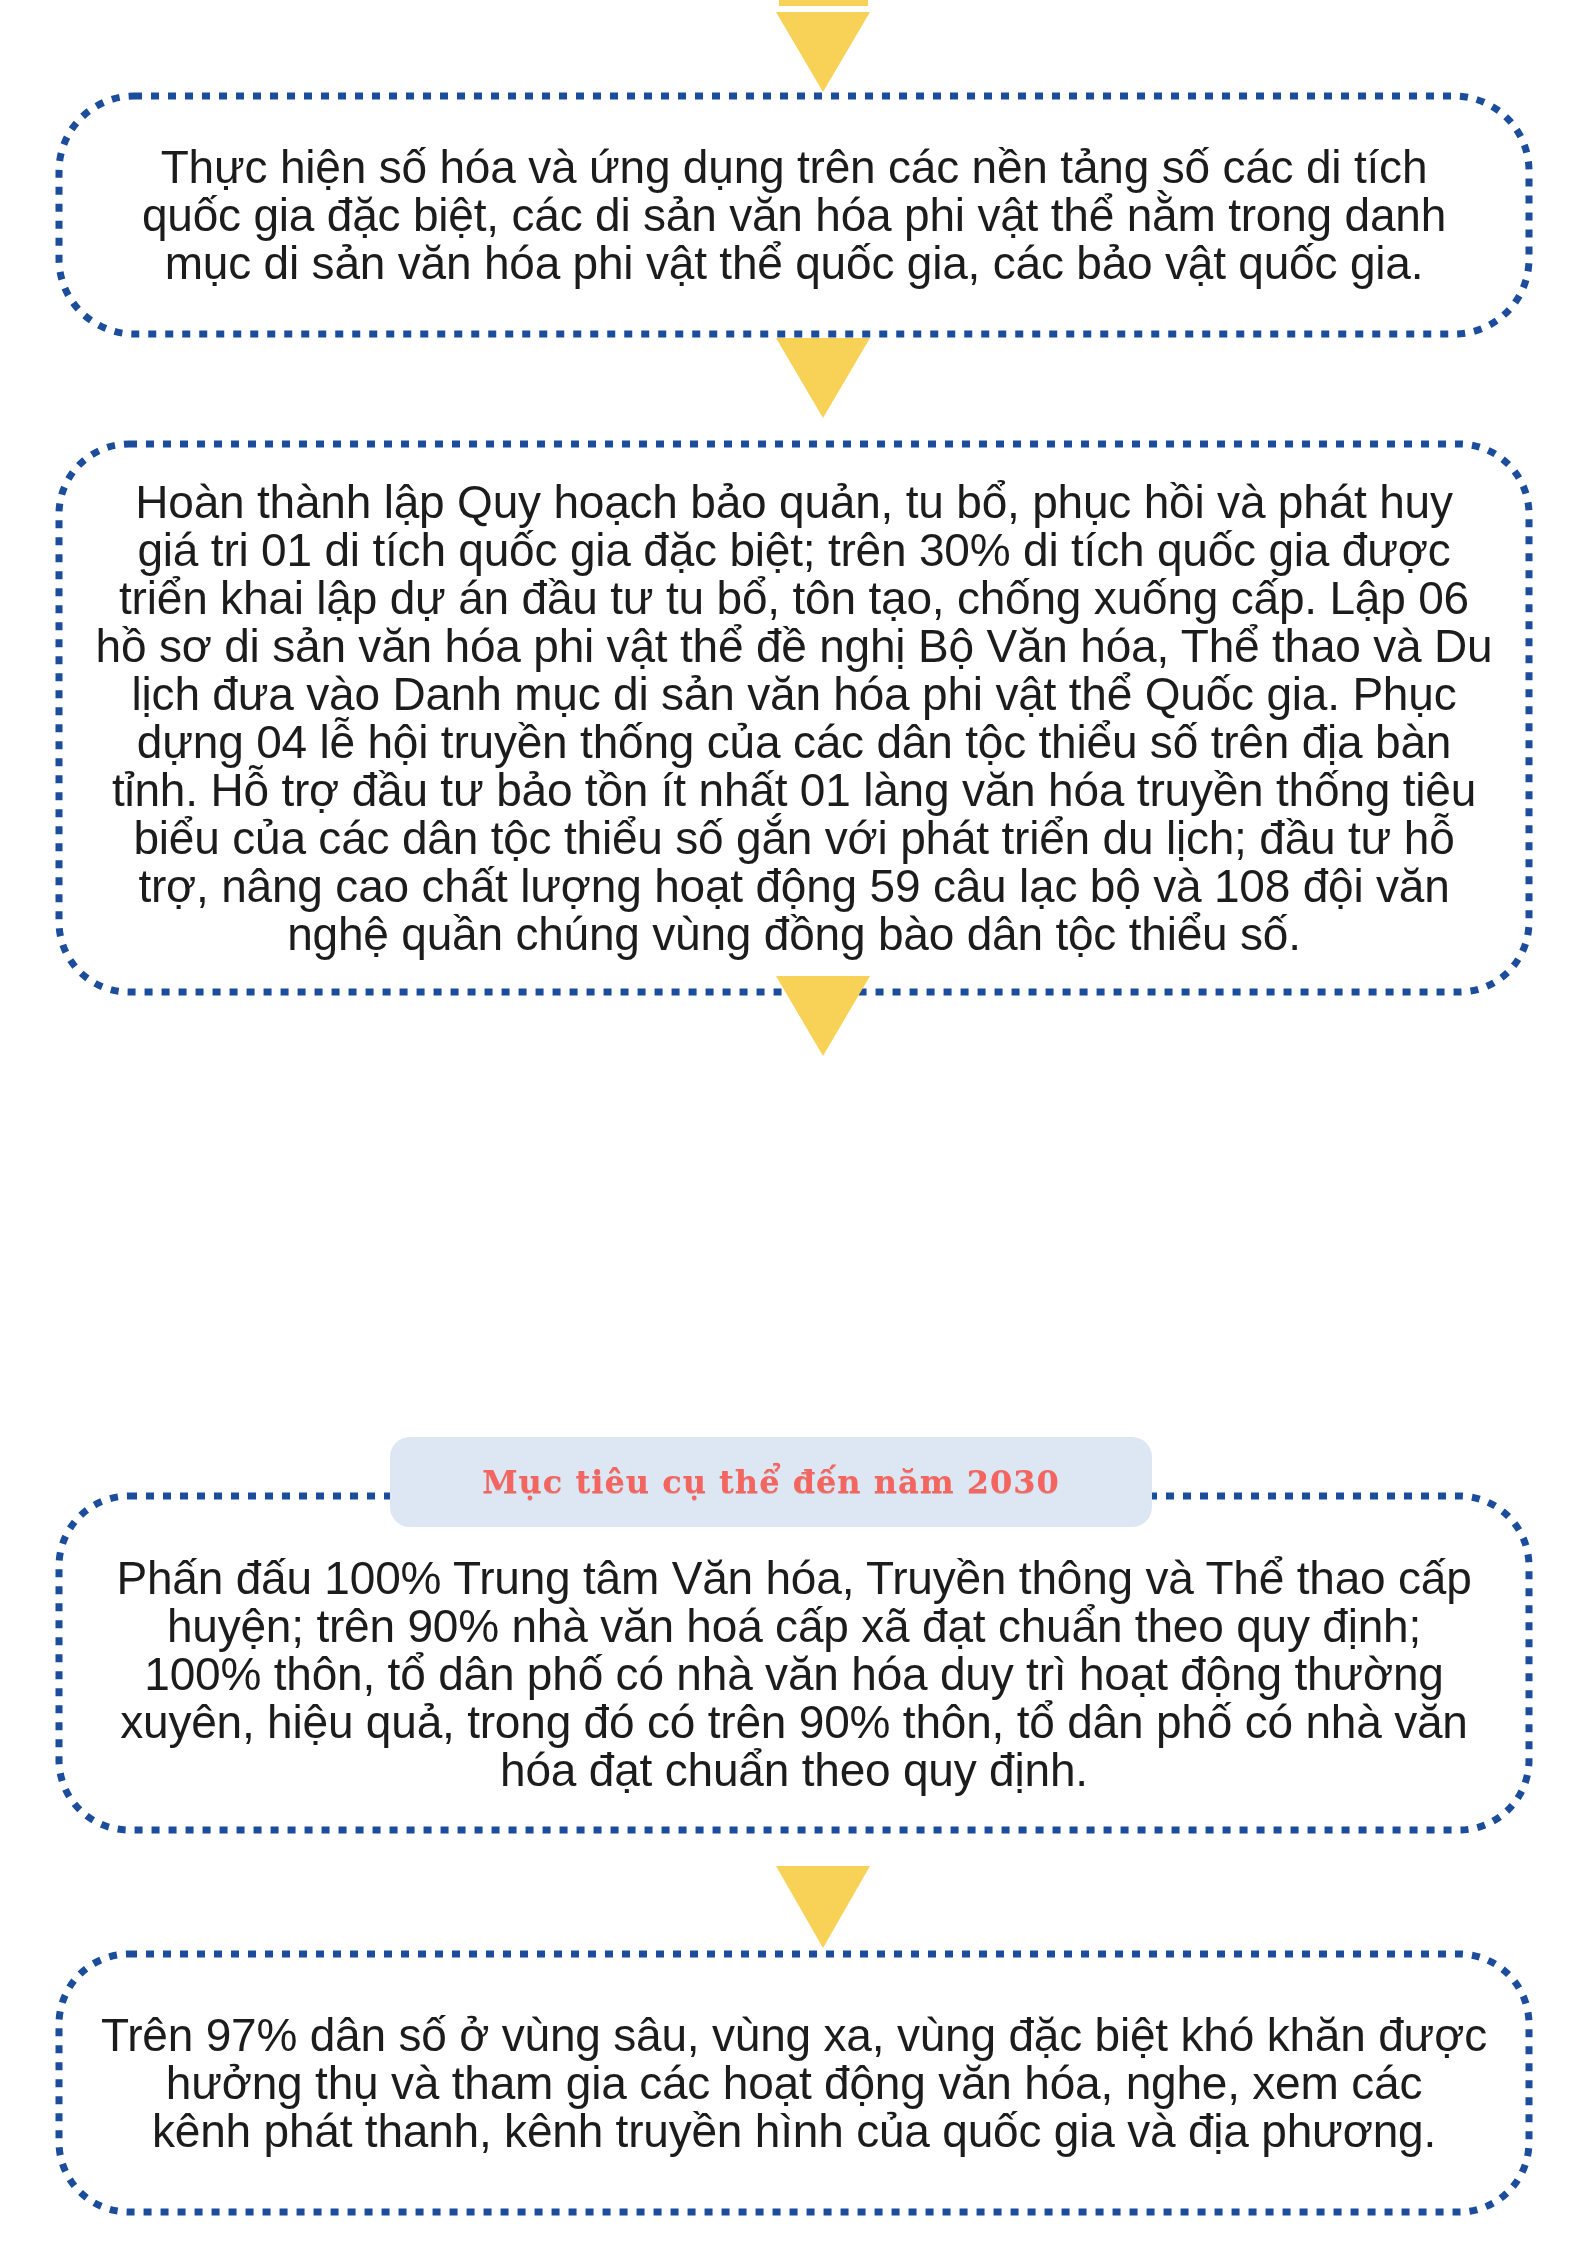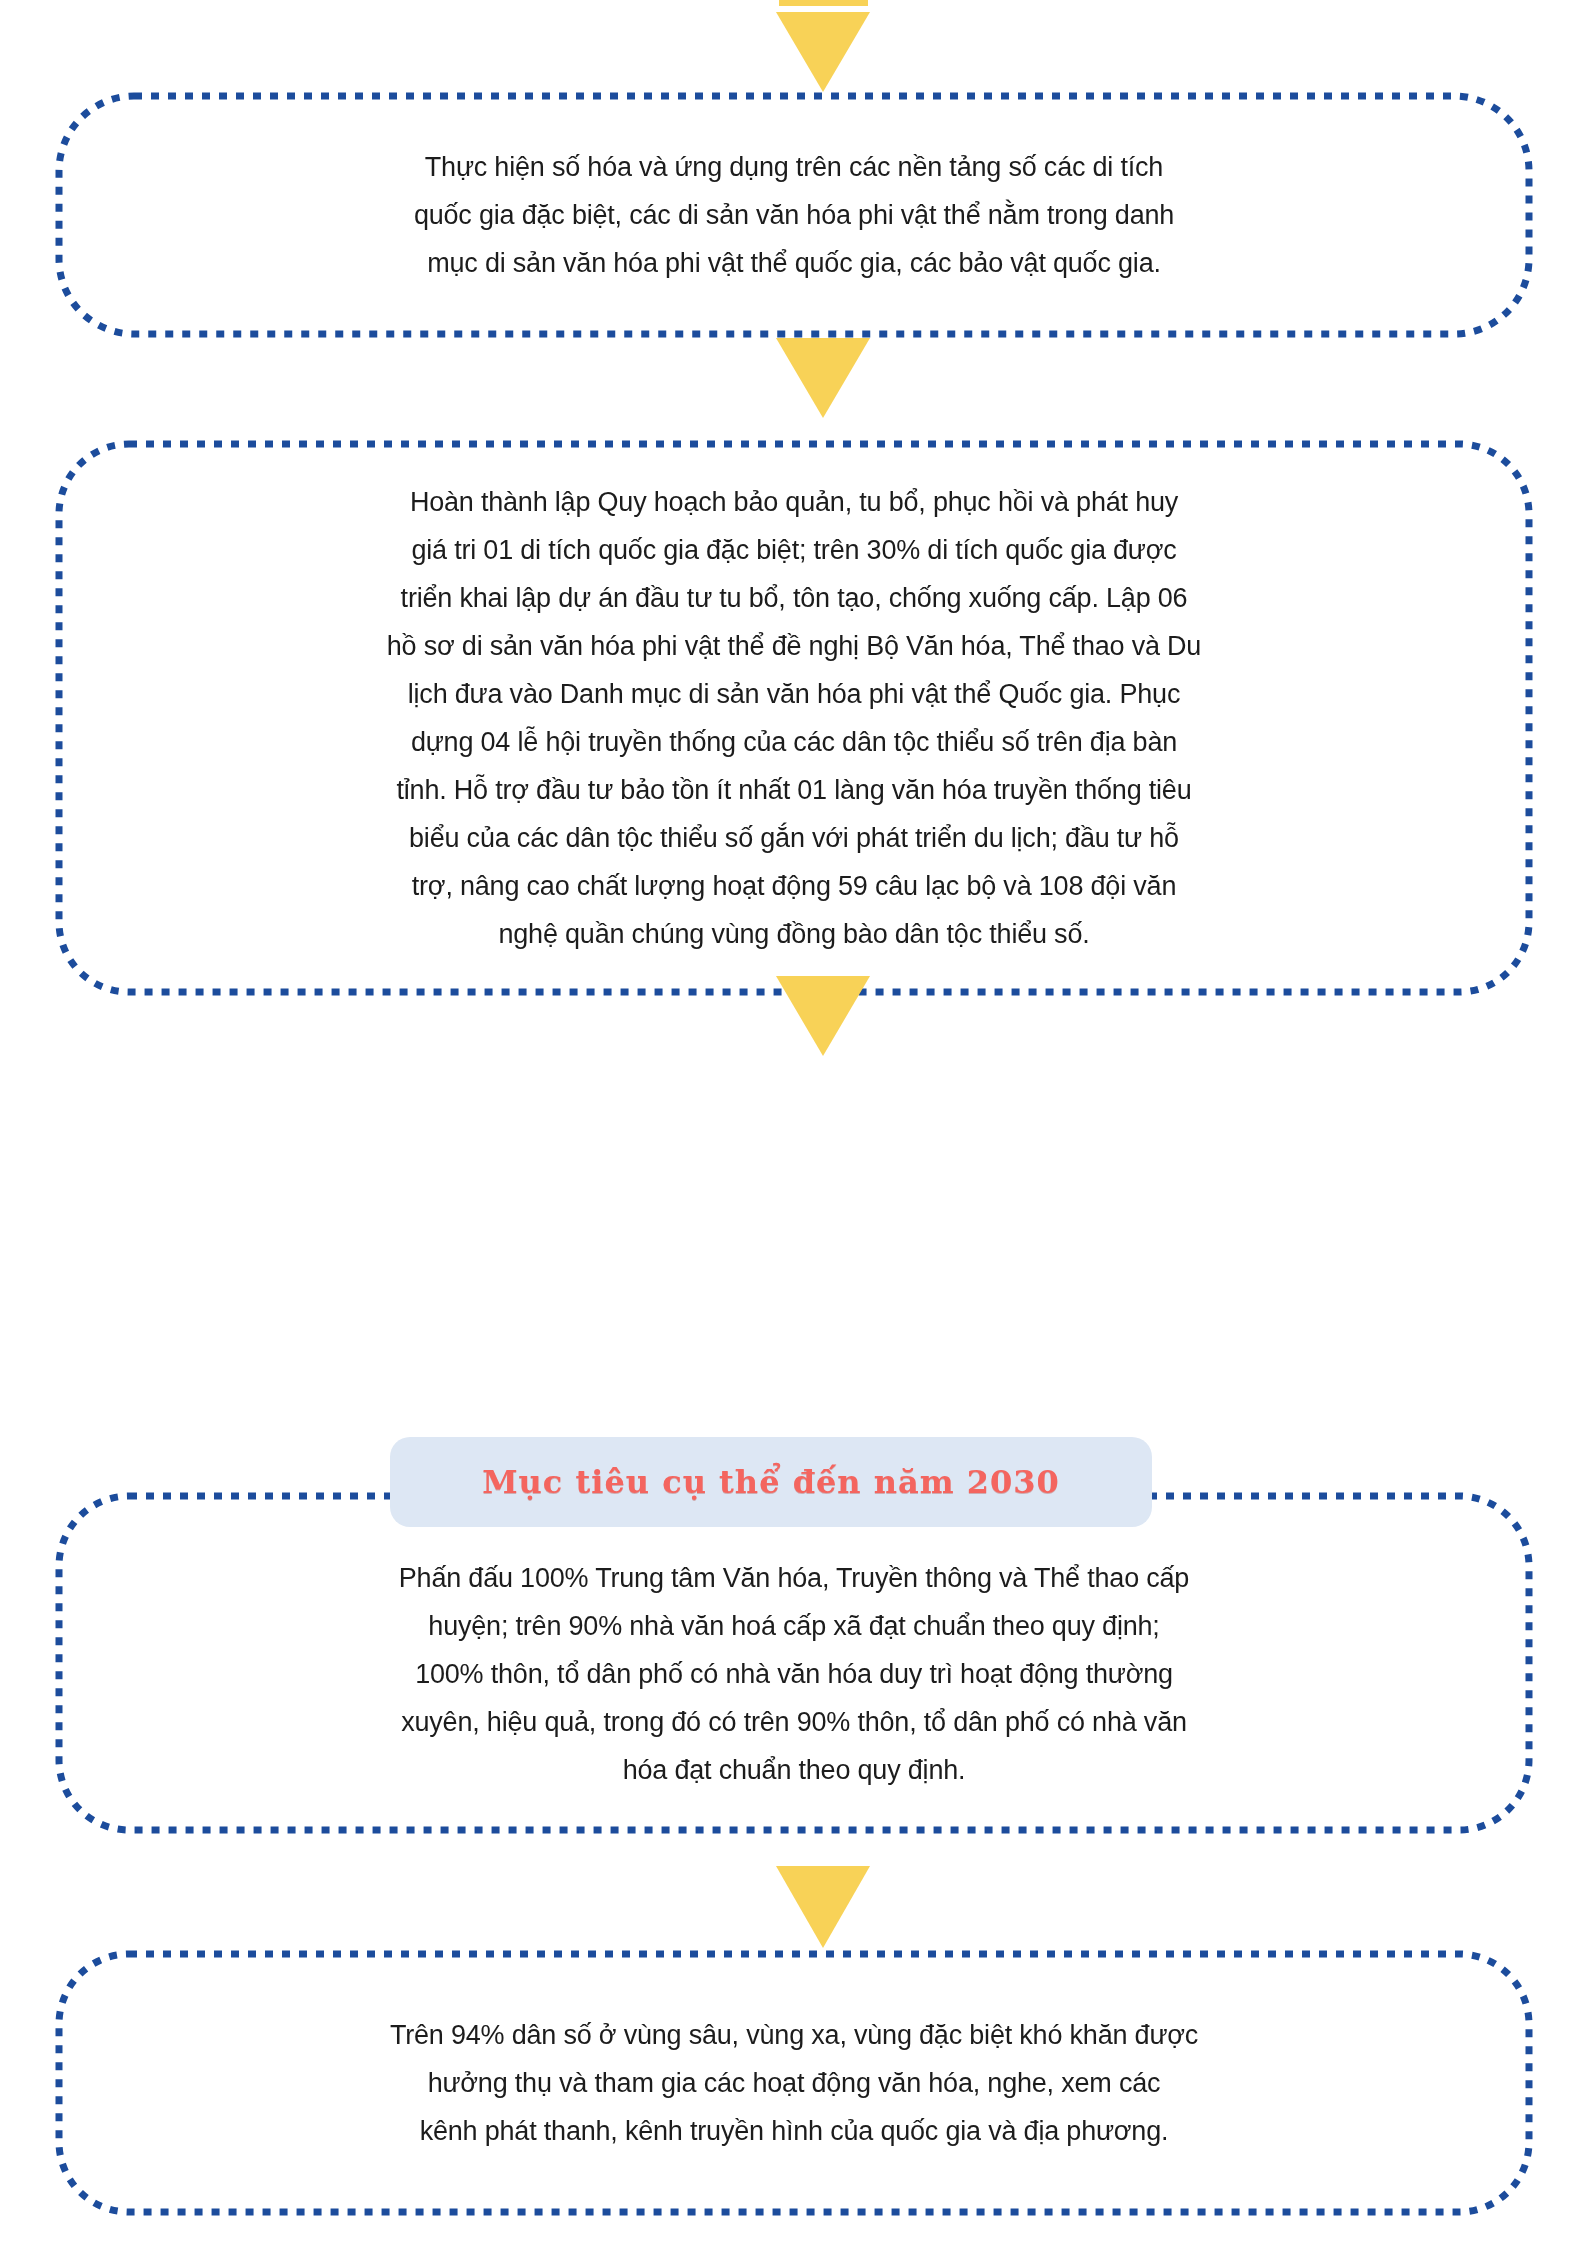--- a/index.html
+++ b/index.html
@@ -30,21 +30,21 @@
     stroke-width:7;
     stroke-dasharray:8 9;
   }
   .box-text{
     position:relative;
     margin:0;
     padding:0 40px;
     white-space:pre-line;
     text-align:center;
     color:var(--body-text,#1c1c1c);
-    font-size:27px;
+    font-size:46px;
     line-height:48px;
     letter-spacing:-0.2px;
   }
   .arrow{
     position:absolute;
     background:var(--arrow-yellow,#f8d257);
     clip-path:polygon(0 0,100% 0,50% 100%);
   }
   .arrow-cut{
     position:absolute;
@@ -132,18 +132,18 @@
 xuyên, hiệu quả, trong đó có trên 90% thôn, tổ dân phố có nhà văn
 hóa đạt chuẩn theo quy định.</p>
   </section>
 
   <div class="arrow arrow-3"></div>
 
   <section class="flow-box box-5">
     <svg class="border" width="1478" height="266">
       <rect x="4" y="4" width="1470" height="258" rx="70" ry="70"></rect>
     </svg>
-    <p class="box-text">Trên 94% dân số ở vùng sâu, vùng xa, vùng đặc biệt khó khăn được
+    <p class="box-text">Trên 97% dân số ở vùng sâu, vùng xa, vùng đặc biệt khó khăn được
 hưởng thụ và tham gia các hoạt động văn hóa, nghe, xem các
 kênh phát thanh, kênh truyền hình của quốc gia và địa phương.</p>
   </section>
 
 </div>
 
 </body></html>

